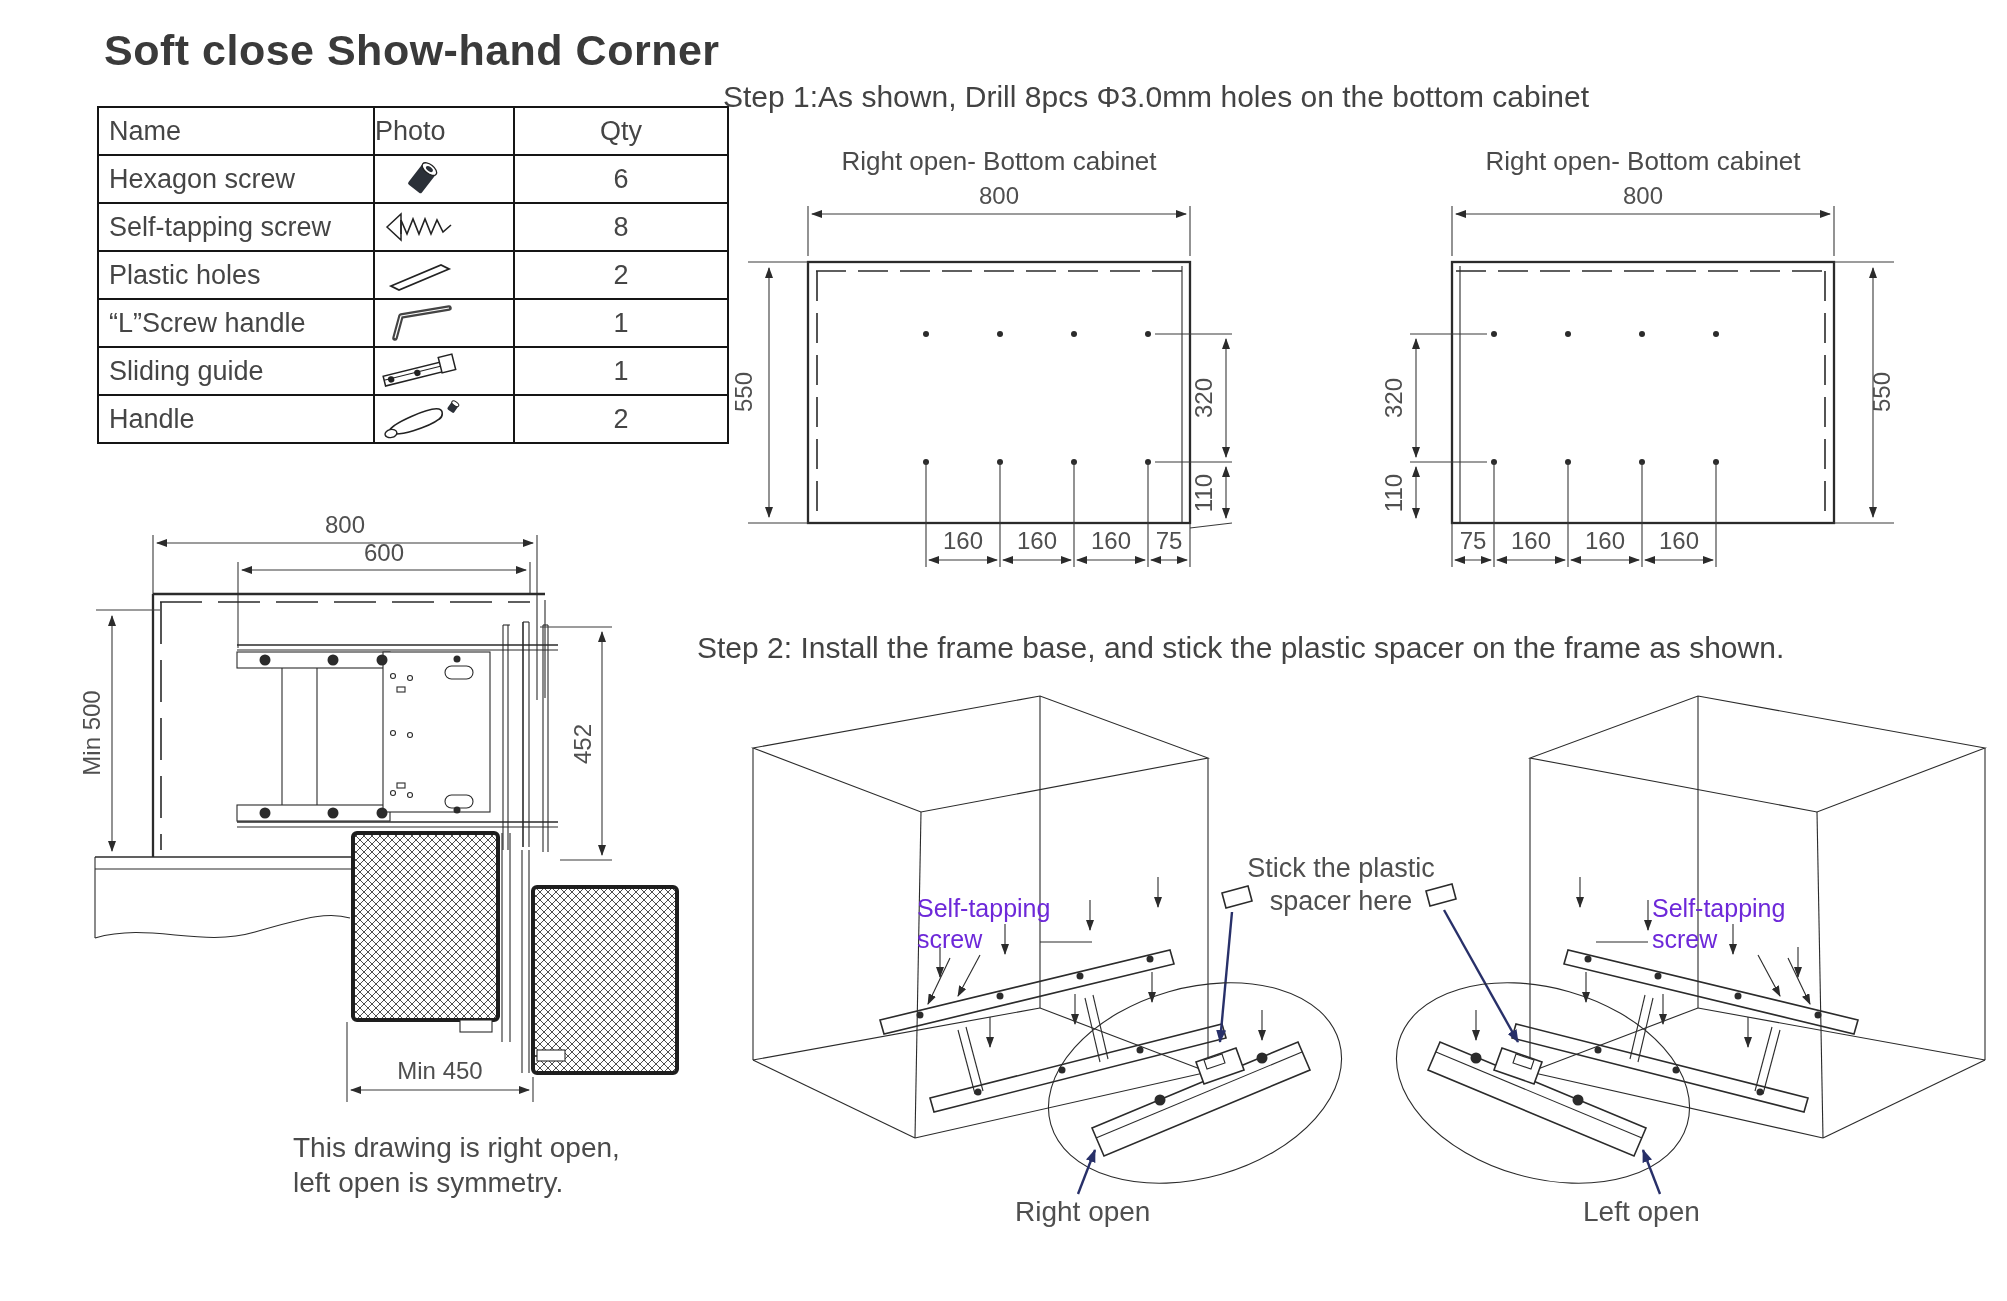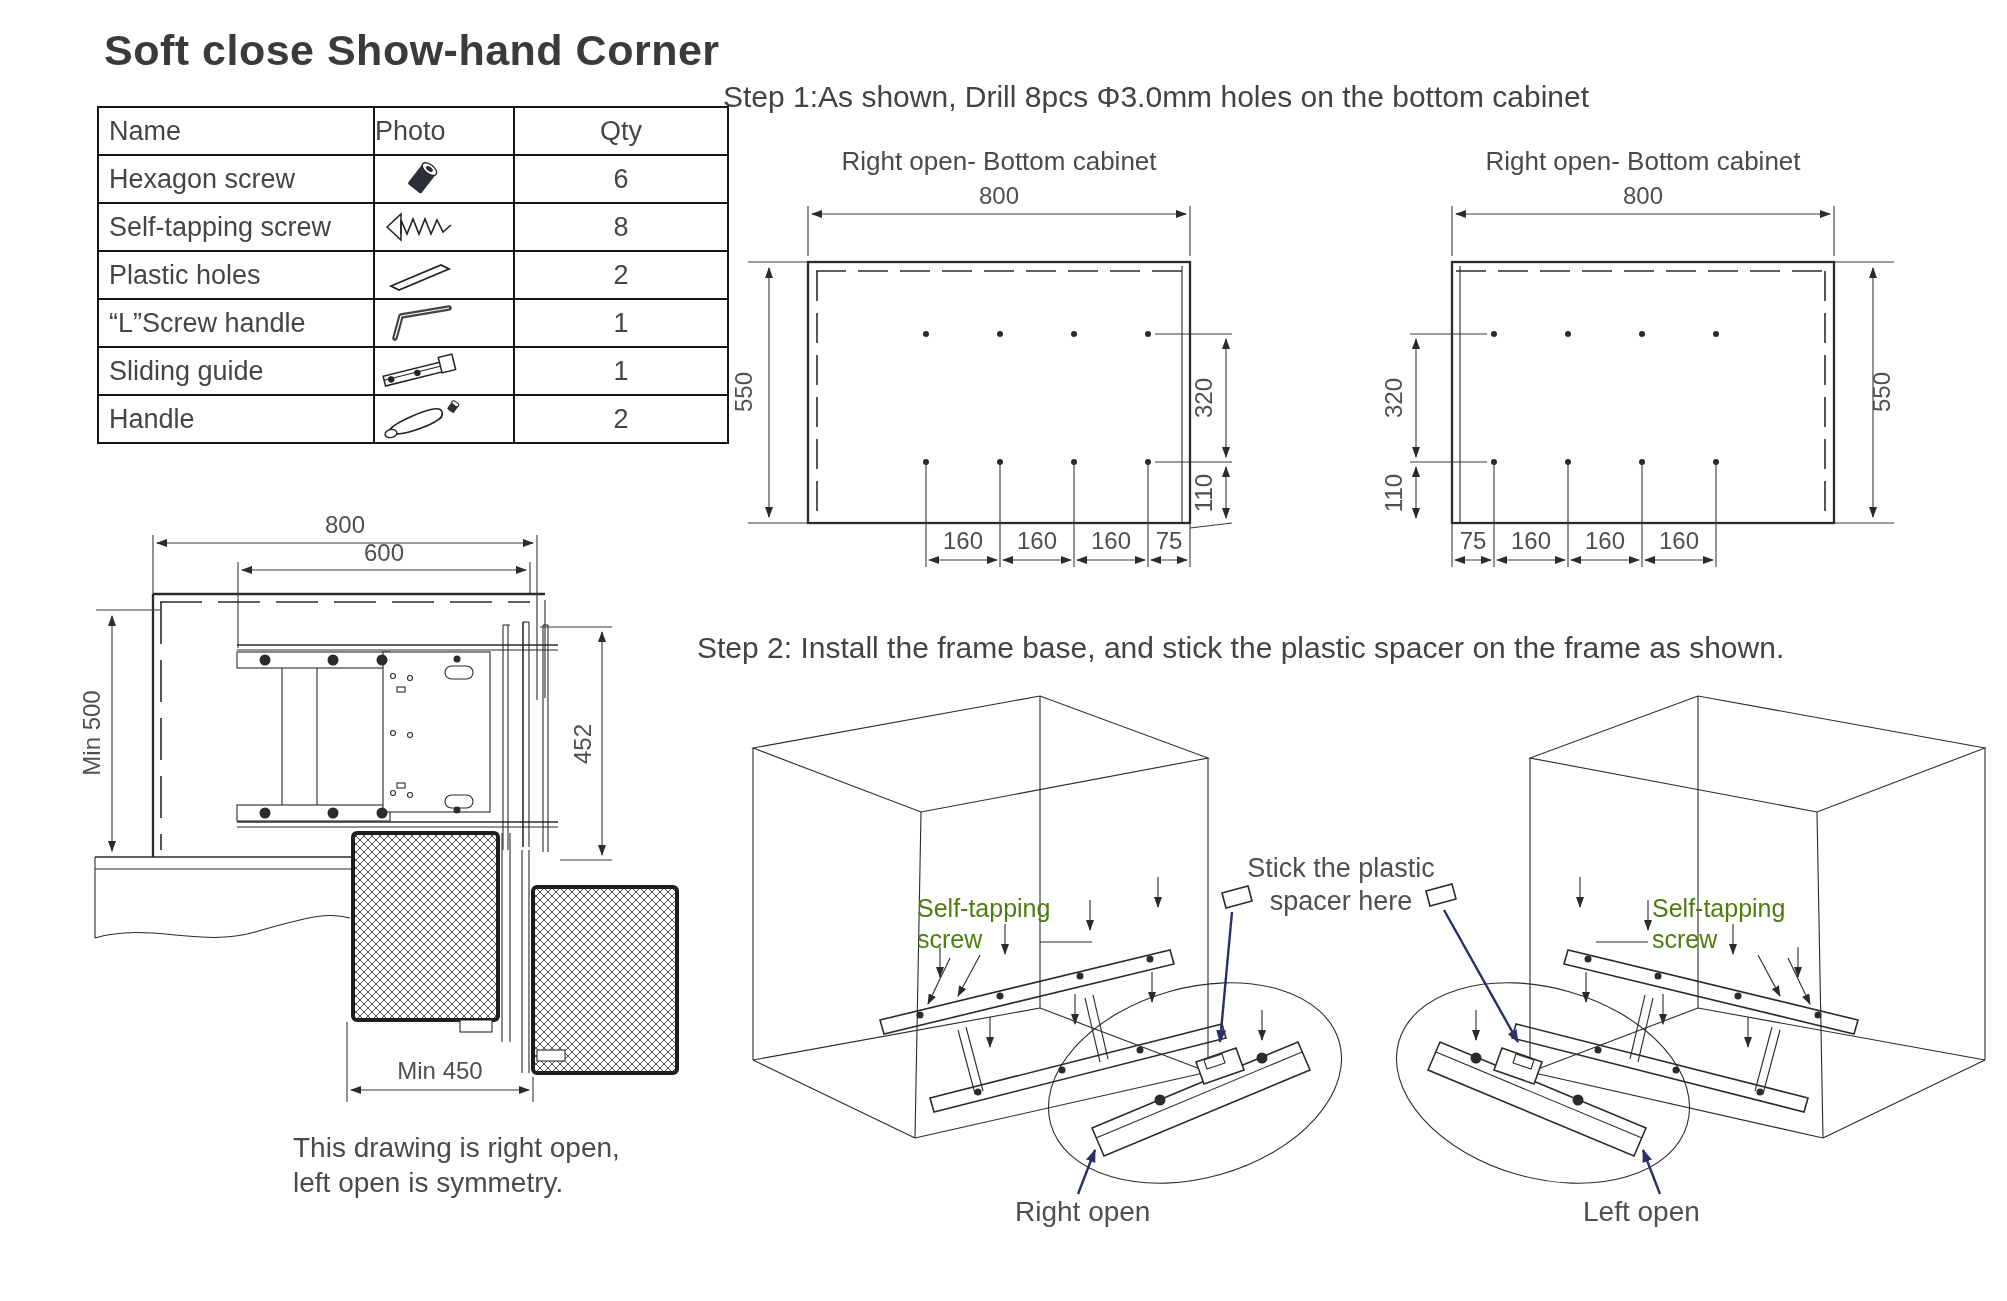--- a/index.html
+++ b/index.html
@@ -8,21 +8,21 @@
   #canvas{position:relative;width:2007px;height:1301px;background:#fff;overflow:hidden}
   .abs{position:absolute;white-space:nowrap}
   #page-title{left:104px;top:26px;font-size:43px;font-weight:bold;color:#3a3a3a;letter-spacing:.5px}
   .step-heading{font-size:30px;color:#434343}
   #step1-heading{left:723px;top:80px}
   #step2-heading{left:697px;top:631px}
   .drawing-title{font-size:26px;color:#4a4a4a;width:360px;text-align:center;top:146px}
   #right-drawing-title{left:819px}
   #left-drawing-title{left:1463px}
   #plan-caption{left:293px;top:1130px;font-size:28px;line-height:35px;color:#4a4a4a}
-  .iso-label{font-size:25px;line-height:31px;color:#4d7c0f}
+  .iso-label{font-size:25px;line-height:31px;color:#6d28d9}
   #screw-label-left{left:917px;top:893px}
   #screw-label-right{left:1652px;top:893px}
   #spacer-note{left:1216px;top:852px;width:250px;text-align:center;font-size:27px;line-height:33px;color:#4f4f4f}
   .open-label{font-size:28px;color:#4f4f4f;top:1196px}
   #right-open-label{left:1015px}
   #left-open-label{left:1583px}
   
   #parts-table{position:absolute;left:97px;top:106px;border-collapse:collapse;table-layout:fixed;font-size:27px;color:#454545}
   #parts-table td,#parts-table th{border:2.5px solid #151515;height:48px;font-weight:normal;overflow:hidden}
   .c-name{width:276px;text-align:left;padding-left:10px}

